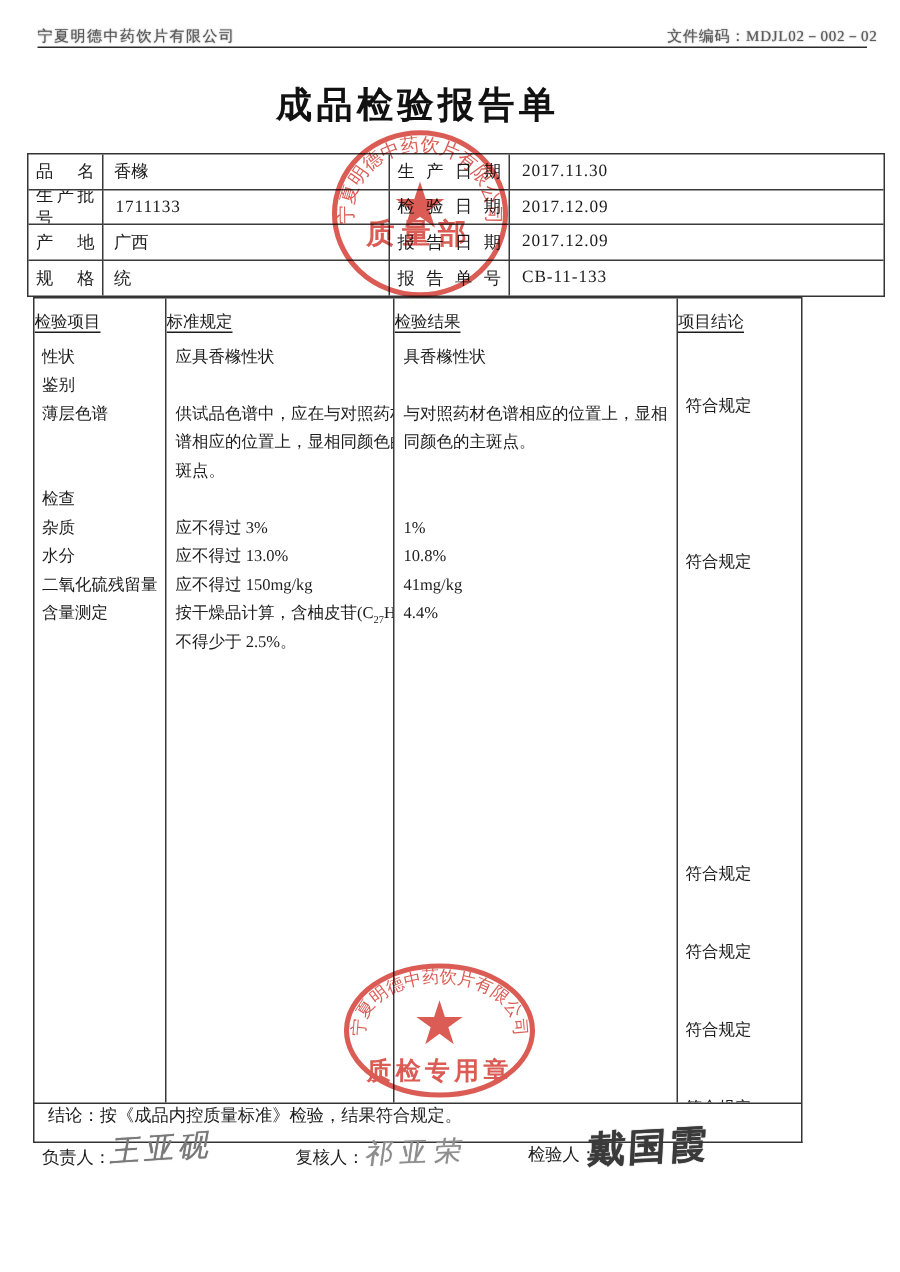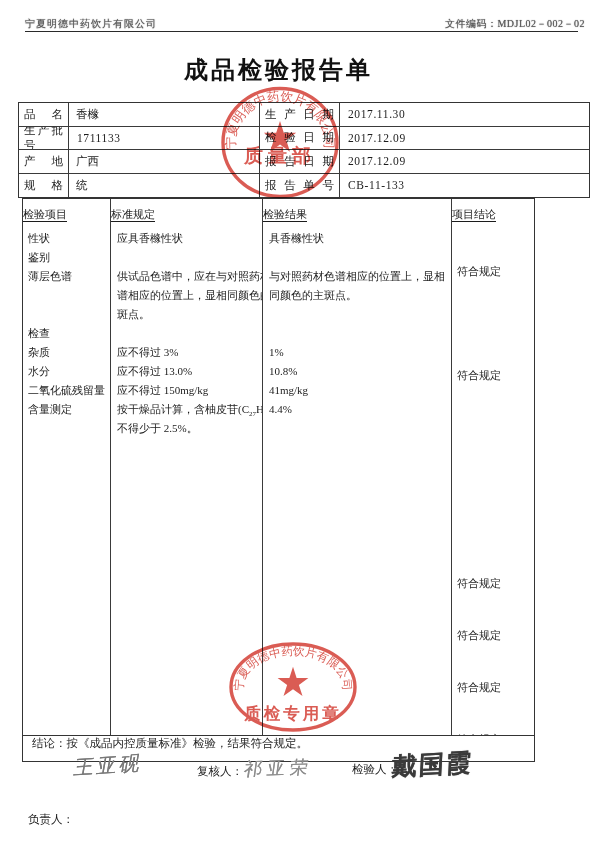--- a/index.html
+++ b/index.html
@@ -47,21 +47,21 @@
   sub{font-size:7px;line-height:0;}
 
   
   .conclusion-row{position:absolute;left:22px;top:736px;width:513px;height:26px;
                   box-sizing:border-box;border:1.6px solid #343434;border-top:none;
                   display:flex;align-items:flex-start;padding-left:9px;font-size:11.5px;}
 
   
   .sig-label{position:absolute;font-size:11.5px;white-space:nowrap;}
   .sig-hand{position:absolute;white-space:nowrap;font-family:"DejaVu Sans",sans-serif;}
-  #lbl-resp{left:28px;top:764px;margin-top:48px;}
+  #lbl-resp{left:28px;top:764px;}
   #sig-resp{left:74px;top:752px;font-size:20px;color:#787878;
             transform:rotate(-4deg) skewX(-14deg);letter-spacing:3px;text-shadow:0 0 .6px #888;}
   #lbl-rev{left:197px;top:764px;}
   #sig-rev{left:244px;top:756px;font-size:18px;color:#8d8d8d;
            transform:rotate(-2deg) skewX(-10deg);letter-spacing:5px;text-shadow:0 0 .6px #999;}
   #lbl-insp{left:352px;top:762px;}
   #sig-insp{left:392px;top:748px;font-size:25px;color:#3a3a3a;font-weight:bold;
             transform:rotate(-3deg) skewX(-6deg);letter-spacing:2px;text-shadow:0 0 .7px #444;}
 
   

